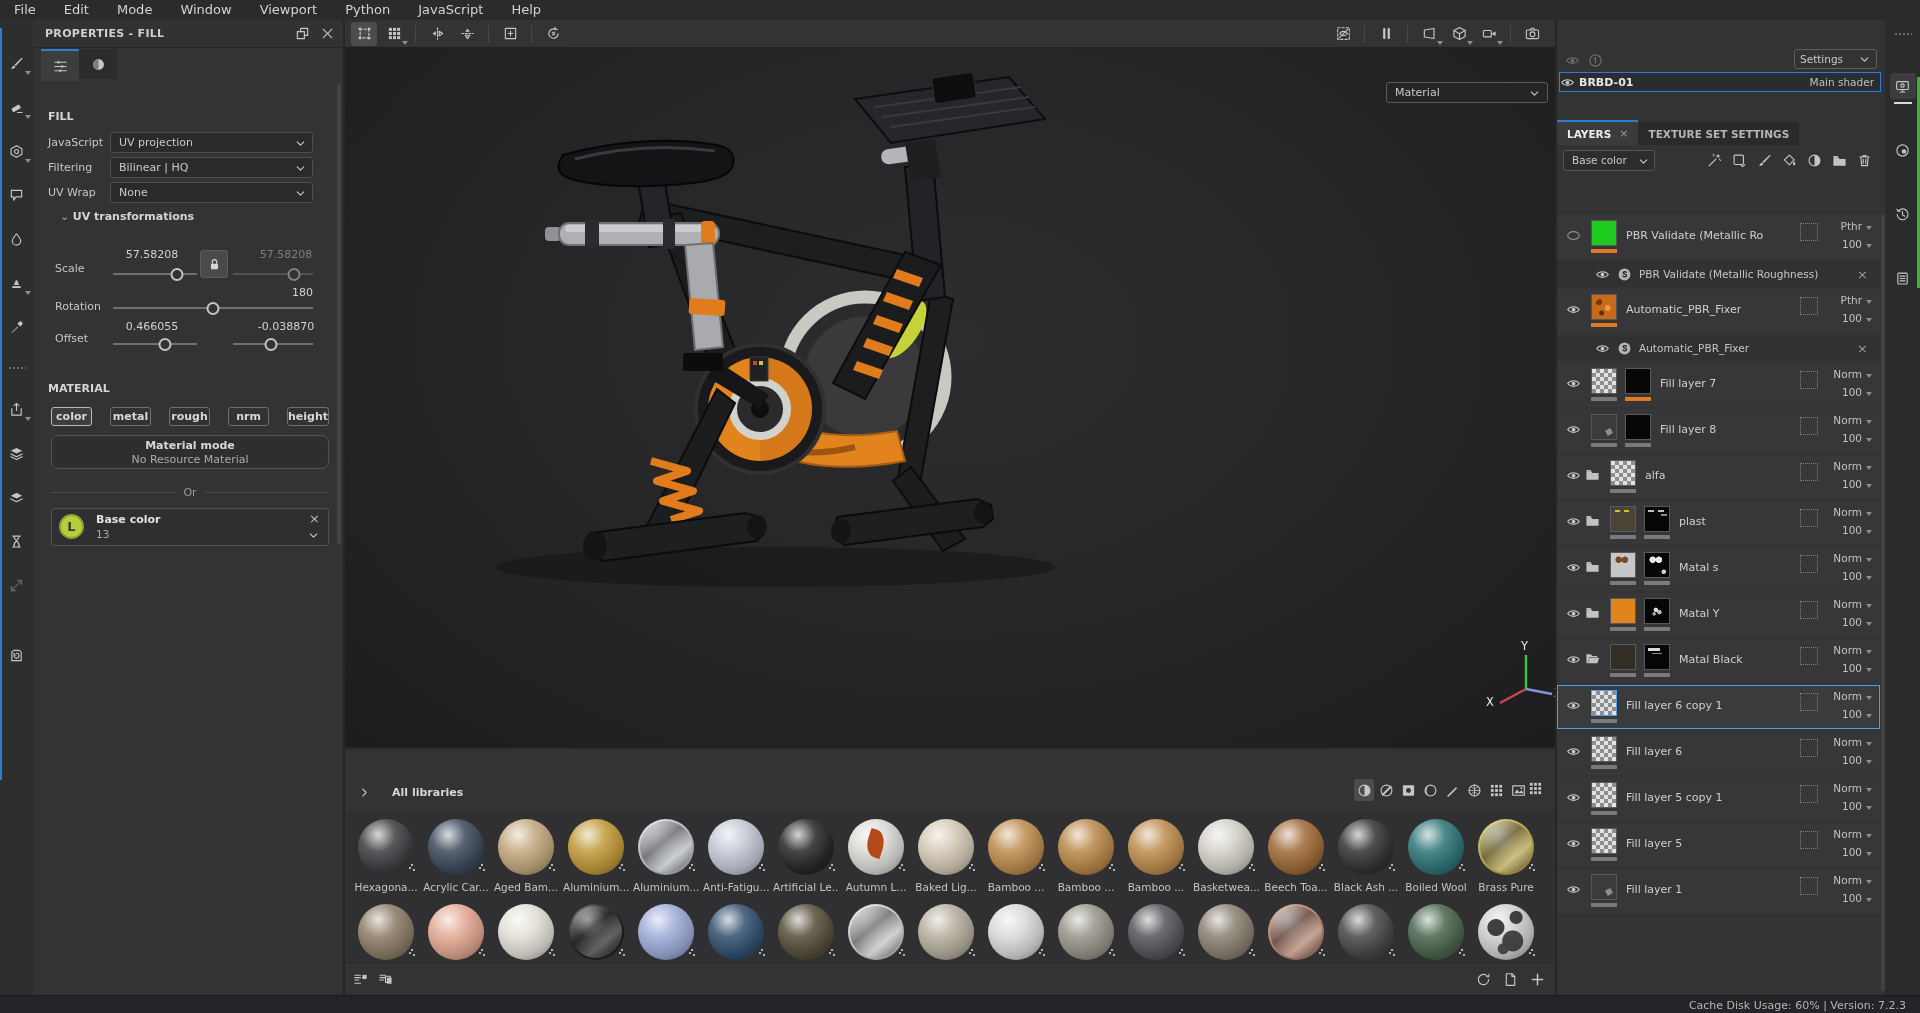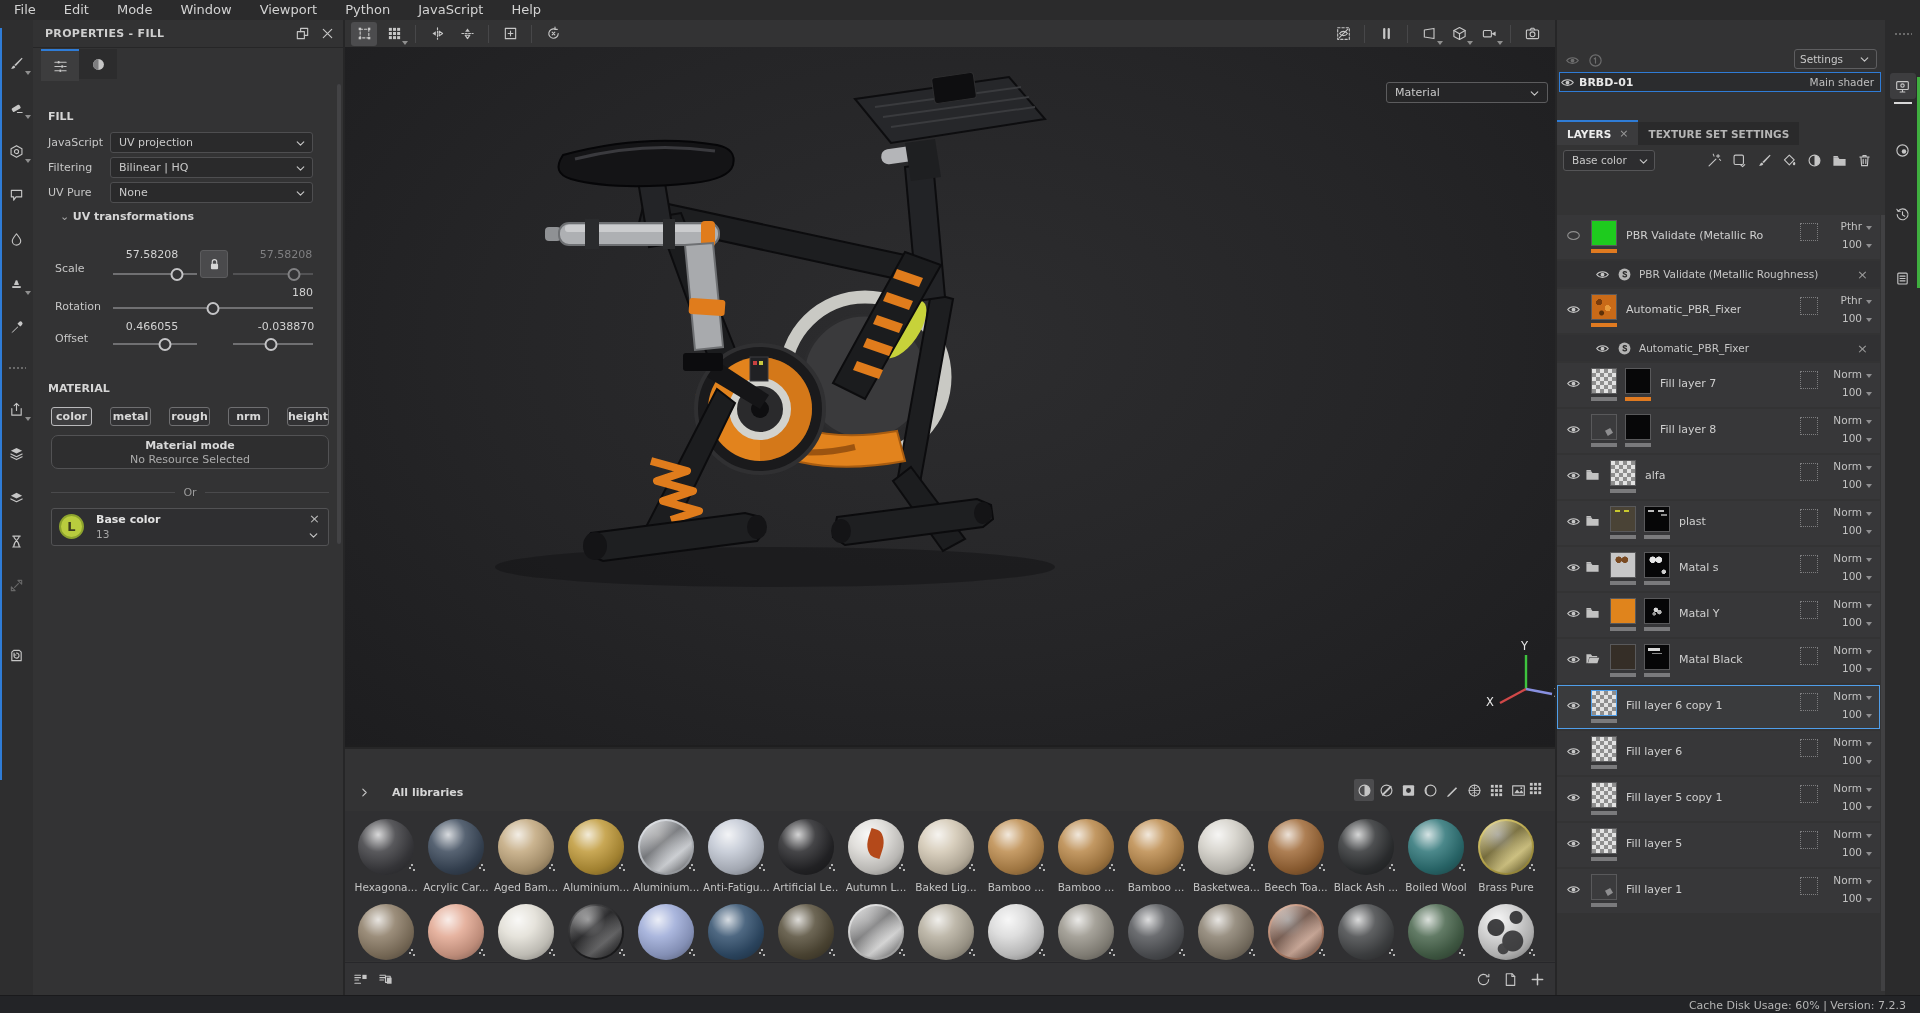--- a/index.html
+++ b/index.html
@@ -330,21 +330,21 @@
           </svg>
         </span></div>
 
     <div class="plab" style="left:15px;top:141px;">Filtering</div>
     <div class="psel" style="left:77px;top:137px;width:185px;"><span>Bilinear | HQ</span><span class="icn sgl">
           <svg viewBox="0 0 16 16" width="15" height="15" fill="none" stroke="#c6c6c6" stroke-width="1.2" stroke-linecap="round" stroke-linejoin="round">
             <path d="M4.5 6.2 8 9.8l3.5-3.6"></path>
           </svg>
         </span></div>
 
-    <div class="plab" style="left:15px;top:166px;">UV Pure</div>
+    <div class="plab" style="left:15px;top:166px;">UV Wrap</div>
     <div class="psel" style="left:77px;top:162px;width:185px;"><span>None</span><span class="icn sgl">
           <svg viewBox="0 0 16 16" width="15" height="15" fill="none" stroke="#c6c6c6" stroke-width="1.2" stroke-linecap="round" stroke-linejoin="round">
             <path d="M4.5 6.2 8 9.8l3.5-3.6"></path>
           </svg>
         </span></div>
 
     <div class="psec" style="left:27px;top:190px;"><span style="font-weight:normal;color:#aaa;">⌄ </span><span>UV transformations</span></div>
 
     <div class="plab" style="left:22px;top:242px;">Scale</div>
     <div class="pval" style="left:80px;top:228px;width:78px;text-align:center;">57.58208</div>
@@ -388,21 +388,21 @@
     <div class="psec" style="left:15px;top:362px;">MATERIAL</div>
     <div class="chanrow" id="chanrow">
         <div class="chanbtn sel">color</div>
         <div class="chanbtn">metal</div>
         <div class="chanbtn">rough</div>
         <div class="chanbtn">nrm</div>
         <div class="chanbtn">height</div>
       </div>
     <div class="modebox">
       <div class="m1">Material mode</div>
-      <div class="m2">No Resource Selected</div>
+      <div class="m2">No Resource Material</div>
     </div>
     <div class="ordiv">
         <span>Or</span>
       </div>
     <div class="bcitem">
       <div class="bcdot" style="background: rgb(185, 204, 62);">L</div>
       <div class="bct1">Base color</div>
       <div class="bct2">13</div>
       <div class="bcx">×</div>
       <span class="icn bcch" id="bcch">

